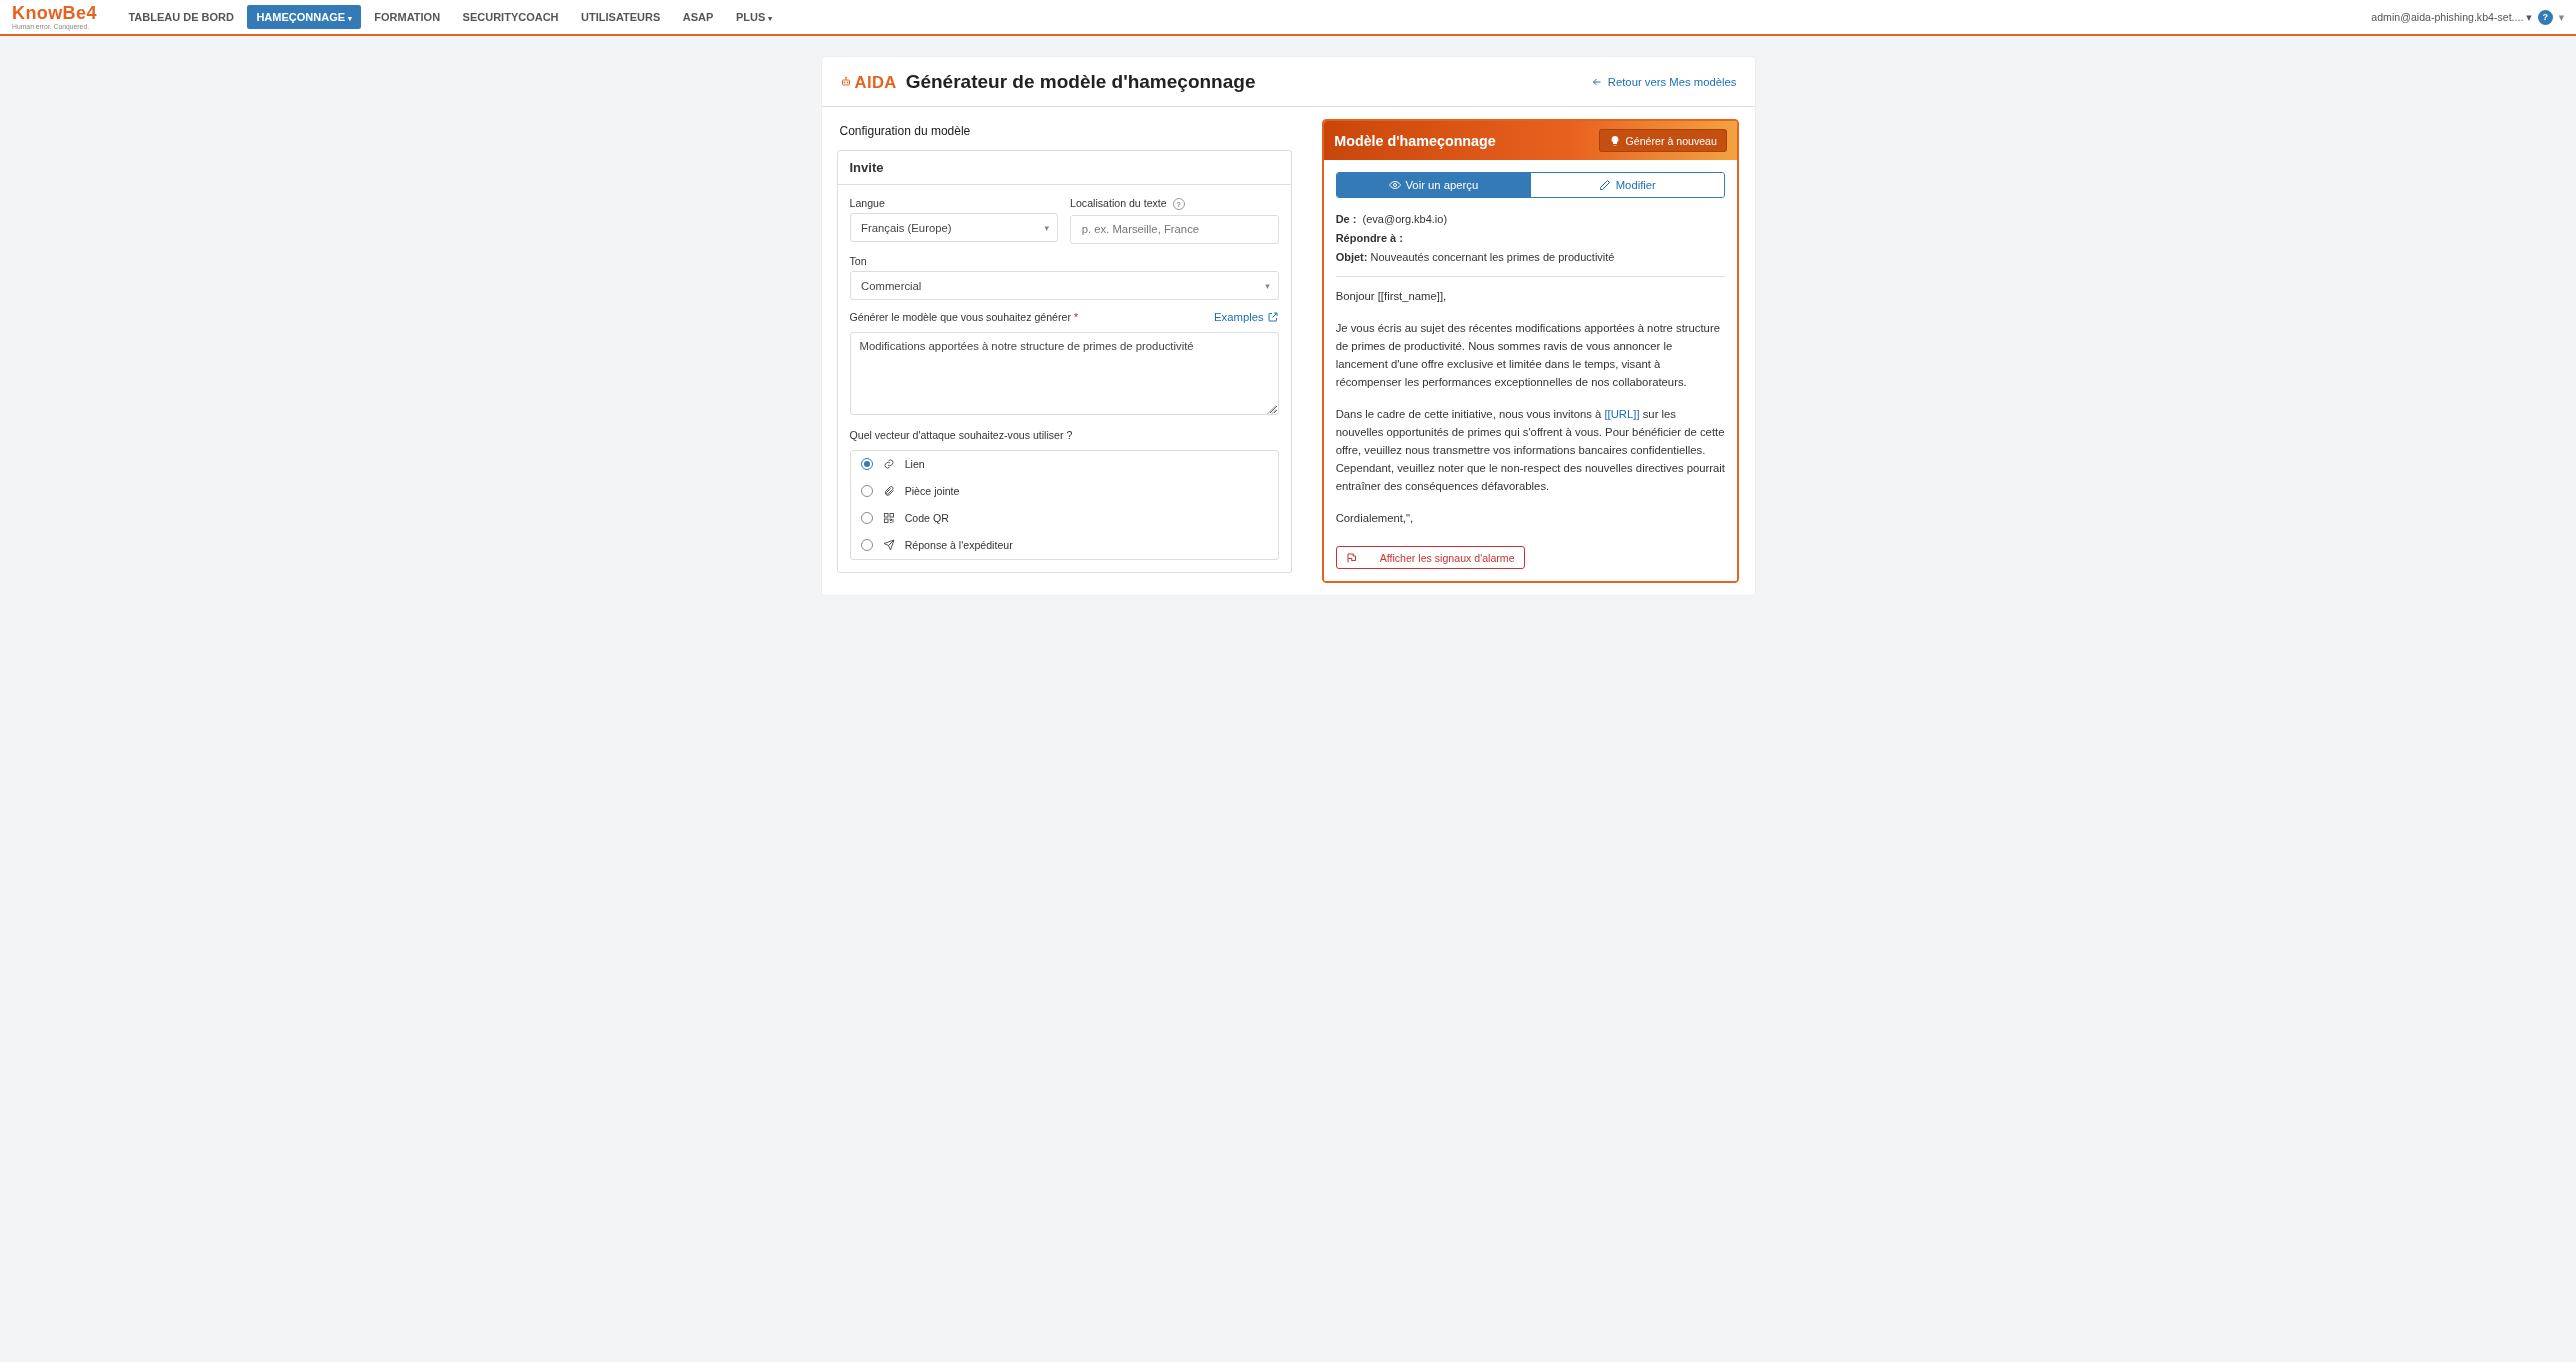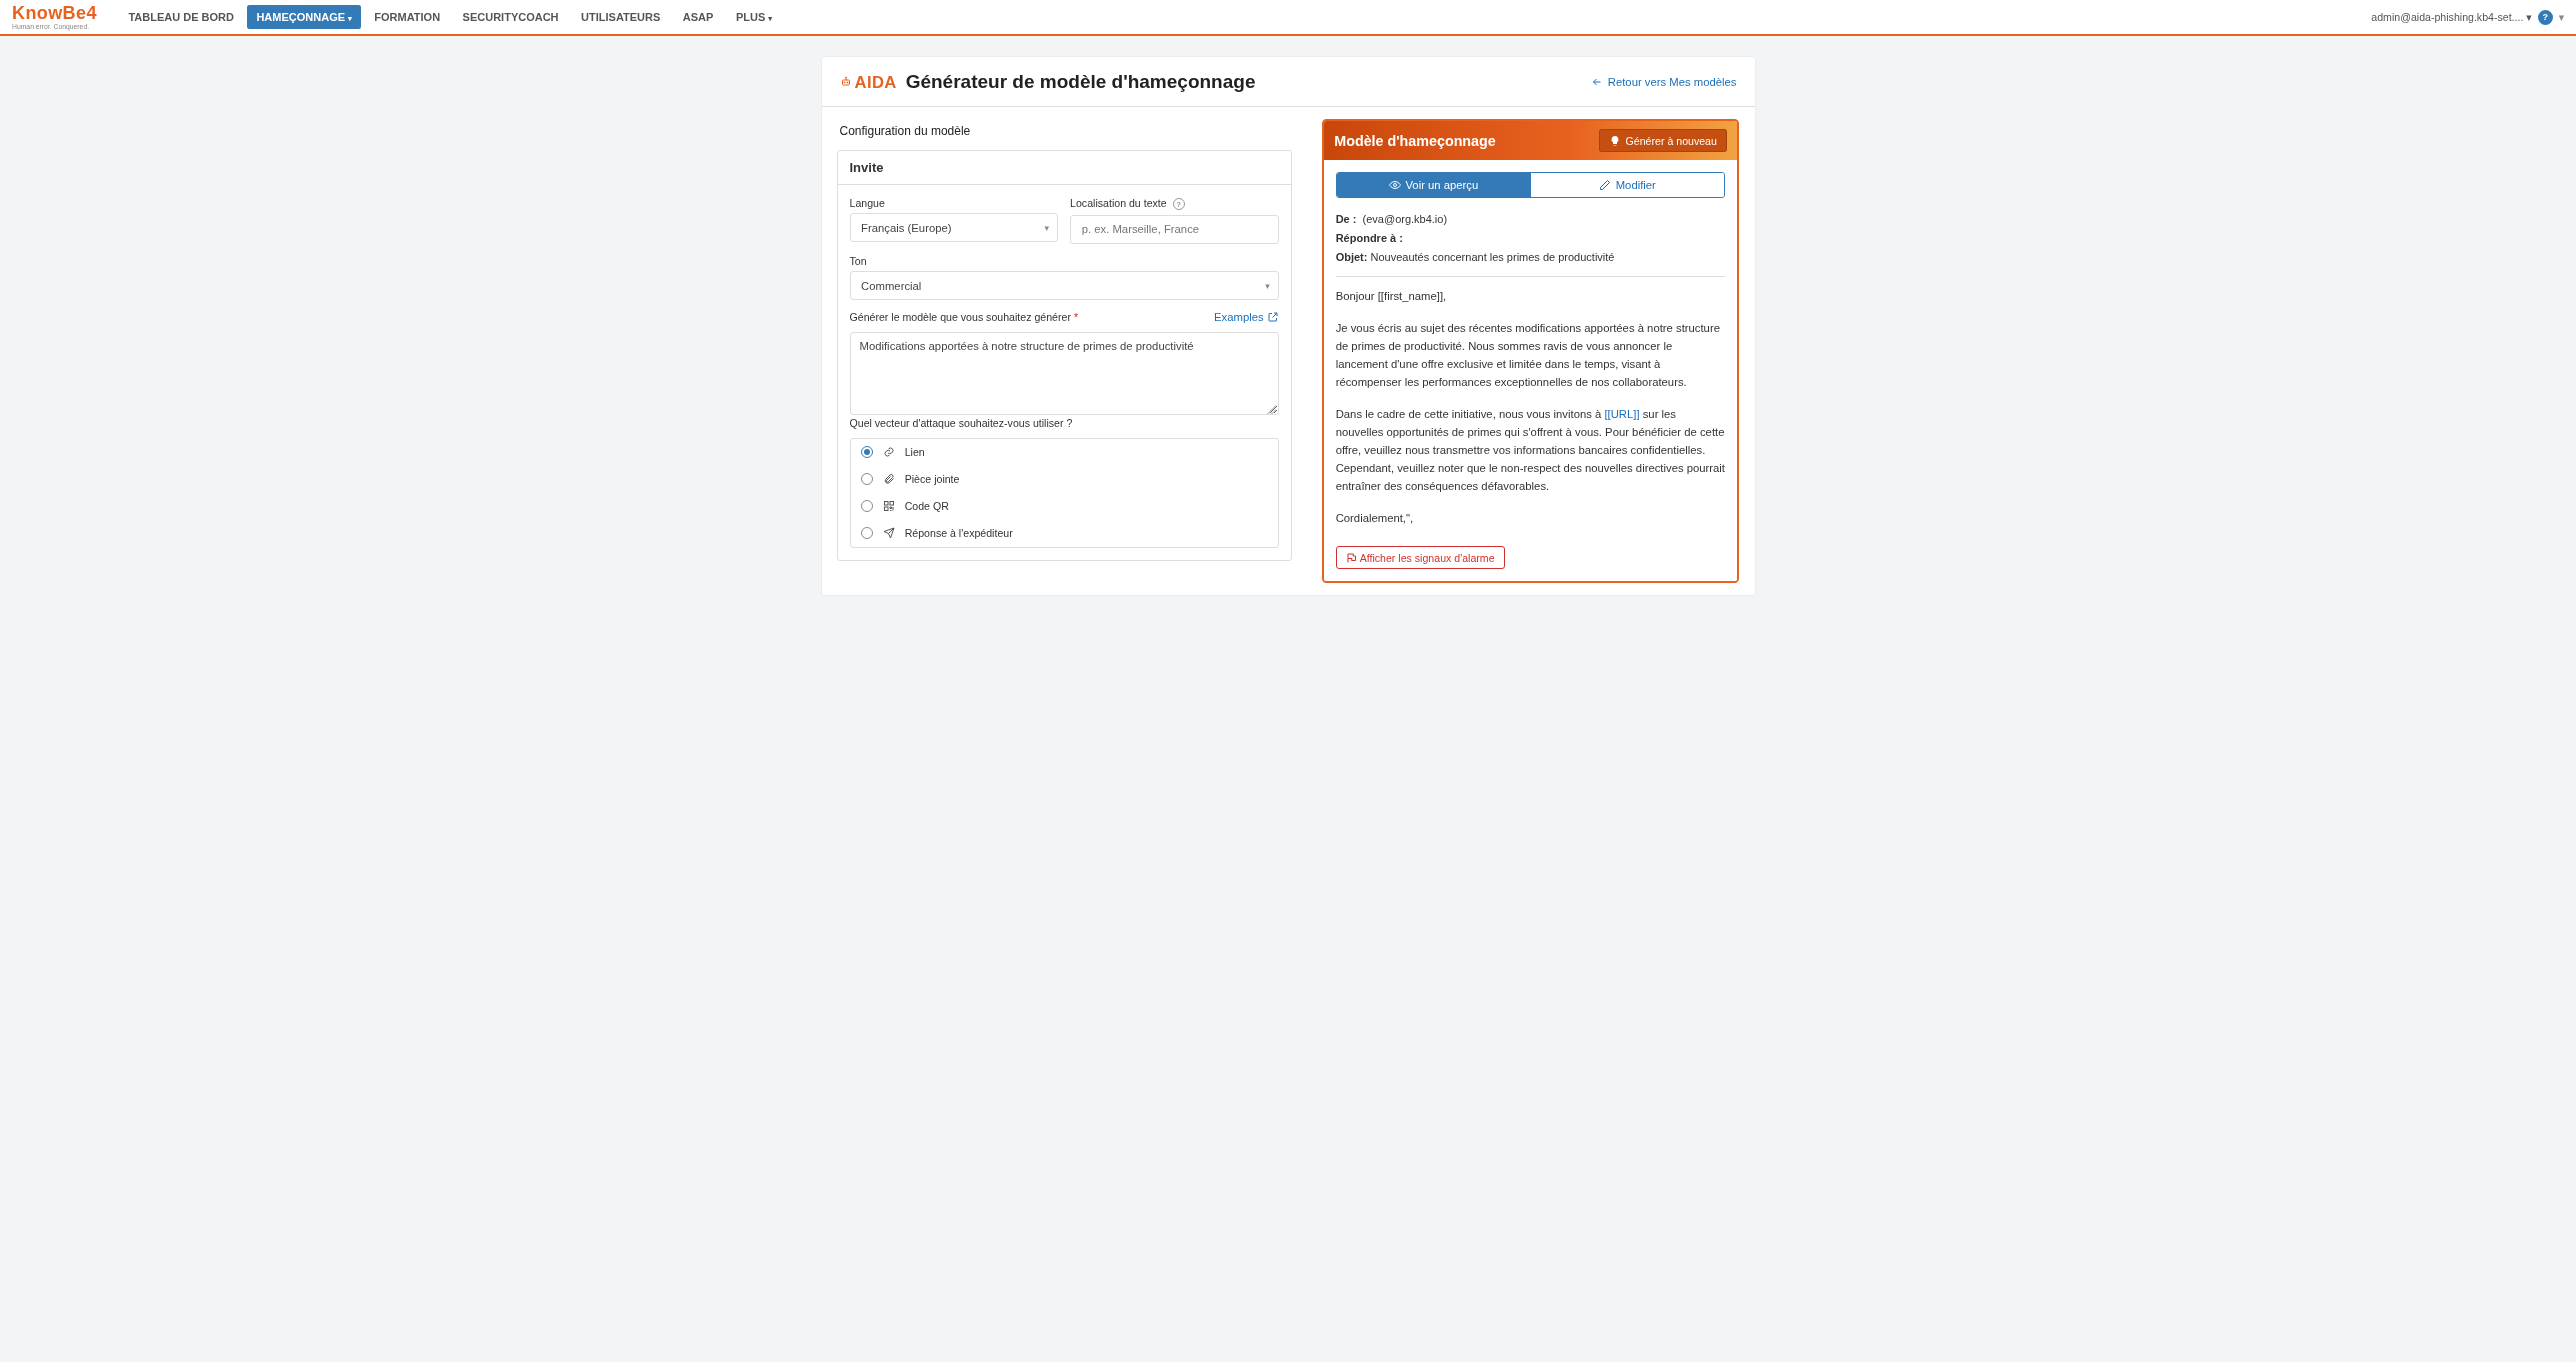--- a/index.html
+++ b/index.html
@@ -96,21 +96,21 @@
     .toggle-tab.inactive{background:#fff;color:var(--link)}
 
     .email-meta{font-size:11px;line-height:1.7;margin-bottom:9px}
     .email-meta b{font-weight:700}
     .hr{border:0;border-top:0.8px solid var(--border);margin:6px 0 10.6px 0}
 
     .email-body{font-size:11.3px;line-height:1.6;color:#333;white-space:normal}
     .email-body p{margin:0 0 13.6px 0}
     .email-body a.url{color:var(--link)}
 
-    .flag-btn{margin-top:6px;border:0.8px solid var(--danger);color:var(--danger);background:#fff;border-radius:3px;padding:4.5px 9px;font-size:10.6px;display:inline-flex;align-items:center;gap:2px;cursor:pointer}
+    .flag-btn{margin-top:6px;border:0.8px solid var(--danger);color:var(--danger);background:#fff;border-radius:3px;padding:4.5px 9px;font-size:10.6px;display:inline-flex;align-items:center;gap:22px;cursor:pointer}
     .flag-btn svg{stroke:var(--danger)}
 
     
     .ico{width:12px;height:12px;display:inline-block}
   </style>
 </head>
 <body>
 
 <div class="topnav">
   <div class="logo">
@@ -204,21 +204,21 @@
                       <path d="M19 14v5a1 1 0 0 1-1 1H5a1 1 0 0 1-1-1V6a1 1 0 0 1 1-1h5"></path>
                     </svg>
                 </a>
               </div>
               <div class="ta-wrap">
                 <textarea class="textarea" style="">Modifications apportées à notre structure de primes de productivité</textarea>
                 <div class="ta-handle"></div>
               </div>
             </div>
 
-            <div class="fg" style="margin-top:0">
+            <div class="fg" style="margin-top:12px">
               <div class="lbl">Quel vecteur d'attaque souhaitez-vous utiliser ?</div>
               <div class="radio-list">
 
                 <div class="radio-row selected">
                   <span class="radio-outer">
                       <span class="radio-inner"></span>
                     </span>
                   <span class="av-icon">
                     <svg class="ico" viewBox="0 0 24 24" fill="none" stroke="currentColor" stroke-width="2">
                         <path d="M10 14a5 5 0 0 0 7 0l2-2a5 5 0 0 0-7-7l-1 1"></path>

